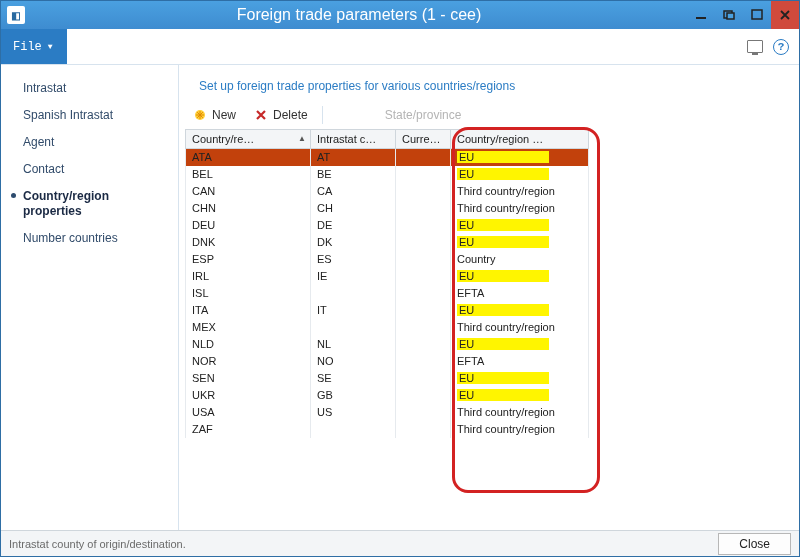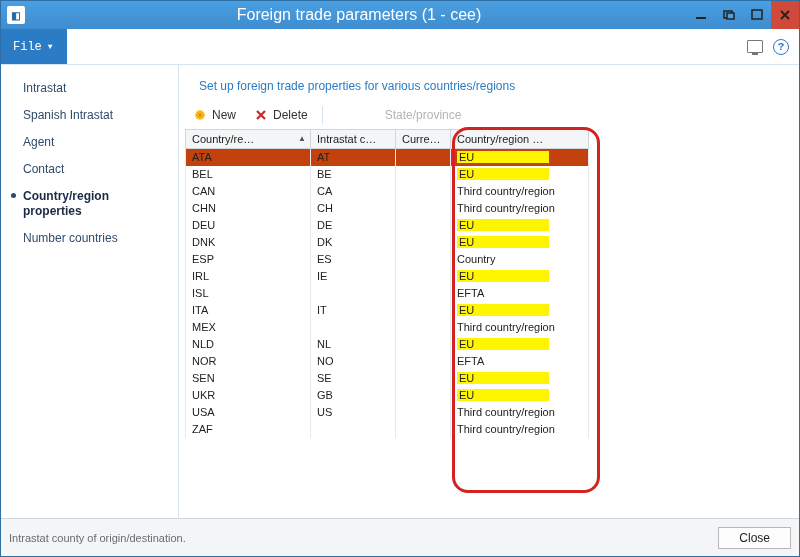--- a/index.html
+++ b/index.html
@@ -33,21 +33,21 @@
   .tbtn .ic { width:14px; height:14px; display:block;}
   .grid-wrap { position:relative; margin:0 0 0 6px; }
   table.grid { border-collapse:collapse; table-layout:fixed; font-size:11px; }
   table.grid th { background:#f3f5f7; border:1px solid #cfd6dc; text-align:left; font-weight:normal; padding:3px 6px; white-space:nowrap; overflow:hidden; position:relative; height:18px;}
   table.grid th .sort { position:absolute; right:4px; top:4px; font-size:8px; color:#555;}
   table.grid td { border-left:1px solid #e6eaee; border-right:1px solid #e6eaee; padding:2px 6px; height:17px; white-space:nowrap; overflow:hidden;}
   table.grid tbody tr:first-child td { background:#c2410c; }
   .col0{width:125px;} .col1{width:85px;} .col2{width:55px;} .col3{width:138px;}
   .hl { background:#fff500; display:inline-block; min-width:92px; padding:0 2px;}
   .redbox { position:absolute; border:3px solid #d32222; border-radius:16px; pointer-events:none; }
-  .statusbar { height:38px; border-top:1px solid #cfd6dc; background:#f3f5f7; display:flex; align-items:center; padding:0 8px; justify-content:space-between;}
+  .statusbar { height:26px; border-top:1px solid #cfd6dc; background:#f3f5f7; display:flex; align-items:center; padding:0 8px; justify-content:space-between;}
   .statusbar .txt { color:#6b6b6b; font-size:11px; }
   .closebtn { background:#fdfdfd; border:1px solid #b7b7b7; padding:3px 20px; font-size:12px; color:#222;text-align:right;}
 </style>
 </head>
 <body>
 
 <div class="window">
 
   <div class="titlebar">
     <div class="sysicon">◧</div>

